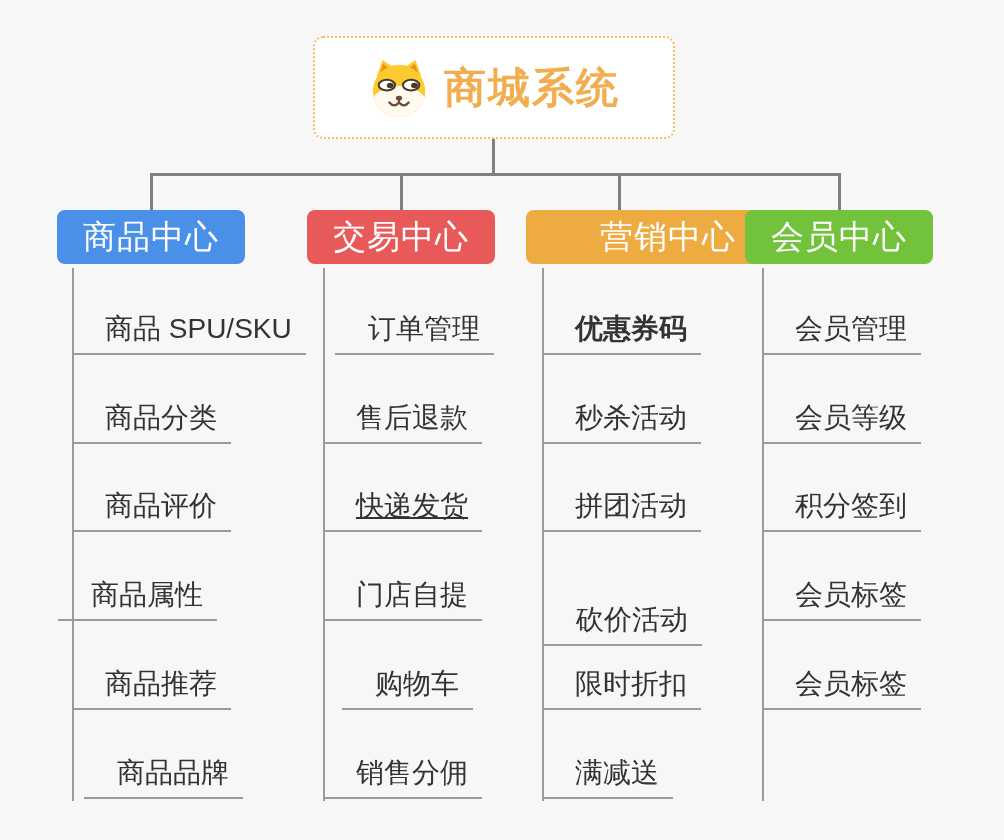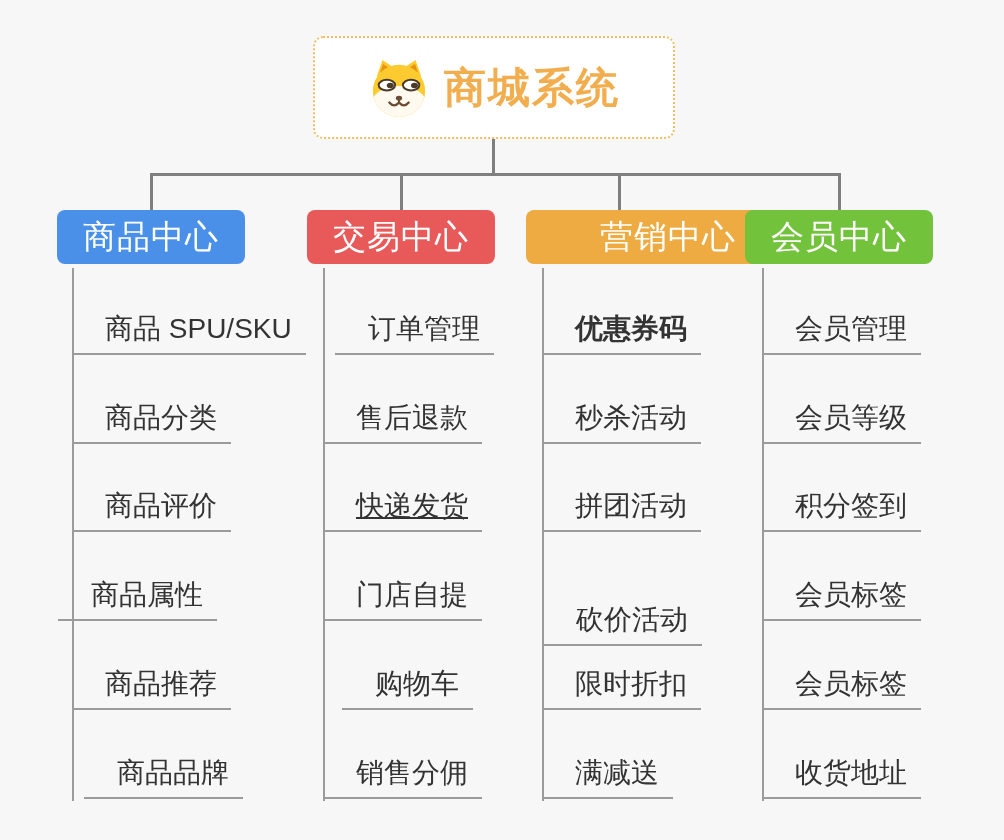--- a/index.html
+++ b/index.html
@@ -154,15 +154,14 @@
   <div class="leaf" style="left:542px; top:487px;">拼团活动</div>
   <div class="leaf" style="left:543px; top:576px;margin-top:25px;">砍价活动</div>
   <div class="leaf" style="left:542px; top:665px;">限时折扣</div>
   <div class="leaf" style="left:542px; top:754px;">满减送</div>
 
   <div class="leaf" style="left:762px; top:310px;">会员管理</div>
   <div class="leaf" style="left:762px; top:399px;">会员等级</div>
   <div class="leaf" style="left:762px; top:576px;">会员标签</div>
   <div class="leaf" style="left:762px; top:487px;">积分签到</div>
   <div class="leaf" style="left:762px; top:665px;">会员标签</div>
-  <div class="leaf" style="left:762px; top:754px;">收货地址</div>
 
 </div>
 
 </body></html>

